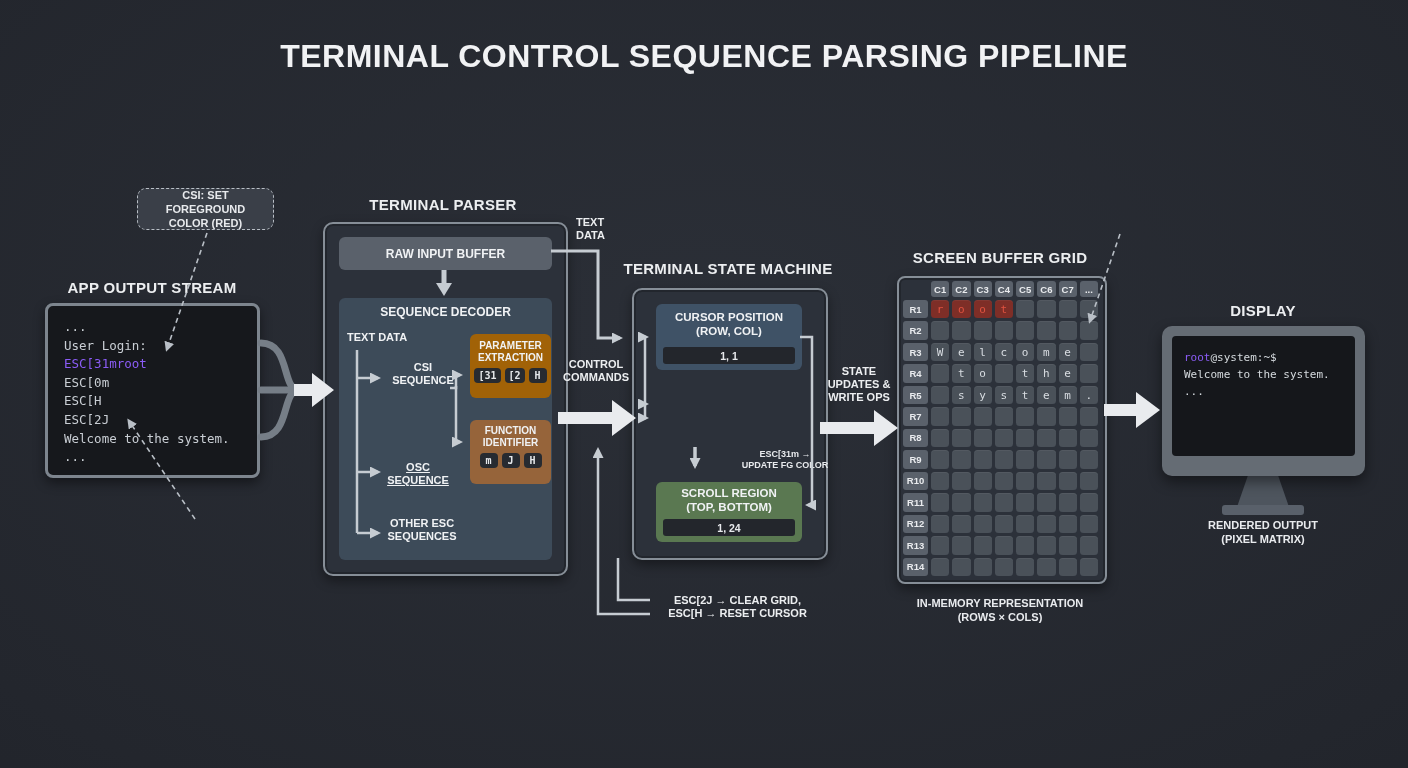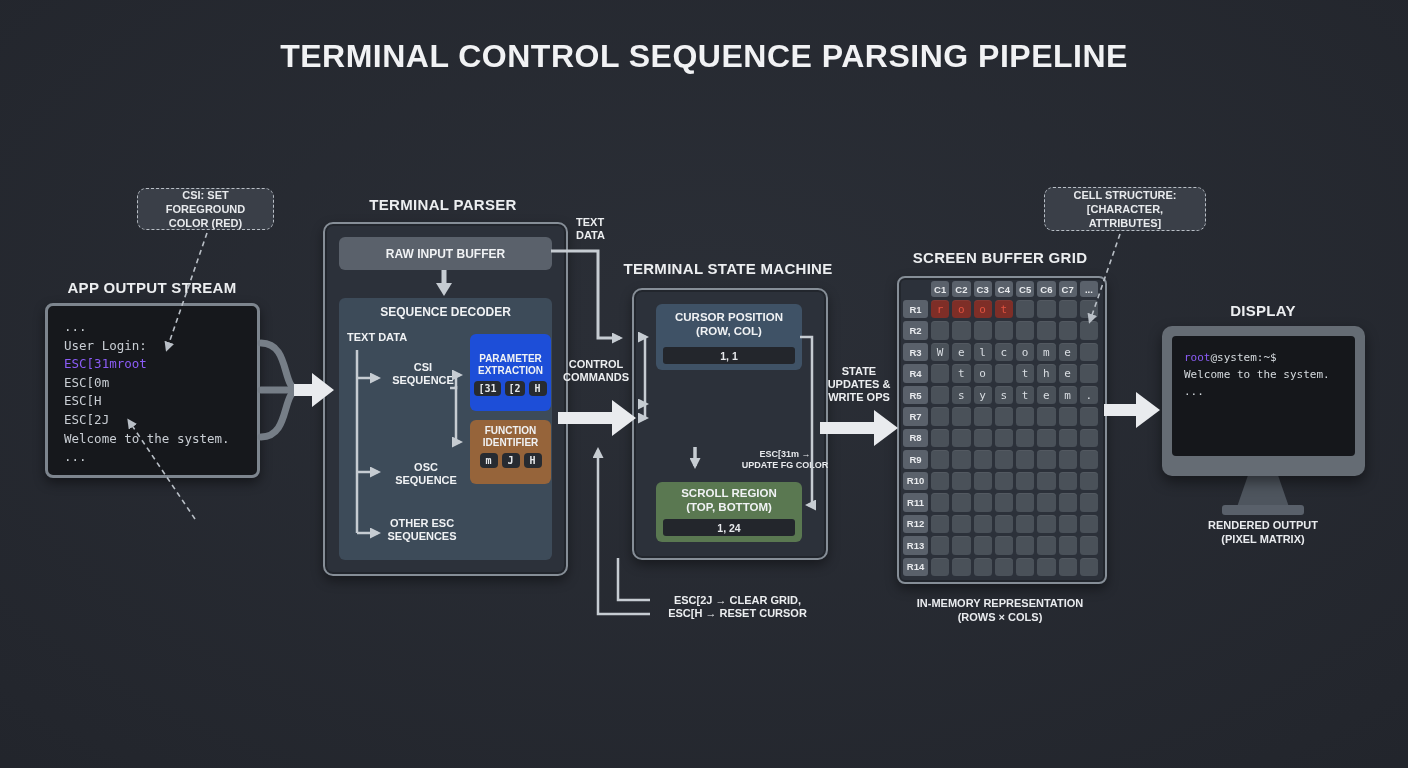--- a/index.html
+++ b/index.html
@@ -58,21 +58,20 @@
       line-height:1.3;text-align:center;white-space:nowrap;z-index:20;}
 </style>
 </head>
 <body>
 
 <div id="canvas">
 
   <div class="title">TERMINAL CONTROL SEQUENCE PARSING PIPELINE</div>
 
   <div class="callout" style="left:137px;top:188px;width:137px;height:42px;">CSI: SET FOREGROUND COLOR (RED)</div>
-  <div class="callout" style="left:1044px;top:187px;width:162px;height:44px;">CELL STRUCTURE: [CHARACTER, ATTRIBUTES]</div>
 
   <div class="hd" style="left:152px;top:279px;">APP OUTPUT STREAM</div>
   <div class="term" style="left:45px;top:303px;width:215px;height:175px;padding:12px 16px;">
     <div class="mono" style="font-size:12.5px;line-height:18.6px;color:#c9ced4;">
         <div class="tline">...</div>
         <div class="tline">User Login:</div>
         <div class="tline red">ESC[31mroot</div>
         <div class="tline">ESC[0m</div>
         <div class="tline">ESC[H</div>
         <div class="tline">ESC[2J</div>
@@ -82,23 +81,23 @@
   </div>
 
   <div class="hd" style="left:443px;top:196px;">TERMINAL PARSER</div>
   <div class="panel" style="left:323px;top:222px;width:241px;height:350px;">
     <div class="sub" style="left:14px;top:13px;width:213px;height:33px;background:#5a616b;
          display:flex;align-items:center;justify-content:center;font-weight:bold;font-size:12px;">RAW INPUT BUFFER</div>
     <div class="sub" style="left:14px;top:74px;width:213px;height:262px;background:#3d4b59;">
       <div class="t" style="margin-top:7px;font-size:12px;">SEQUENCE DECODER</div>
       <div class="t" style="position:absolute;left:8px;top:33px;font-size:11px;">TEXT DATA</div>
       <div class="t" style="position:absolute;left:51px;top:63px;width:66px;font-size:11px;line-height:1.2;">CSI SEQUENCE</div>
-      <div class="t" style="position:absolute;left:54px;top:163px;width:66px;font-size:11px;line-height:1.2;">OSC SEQUENCE</div>
+      <div class="t" style="position:absolute;left:46px;top:163px;width:66px;font-size:11px;line-height:1.2;text-decoration:underline;">OSC SEQUENCE</div>
       <div class="t" style="position:absolute;left:41px;top:219px;width:84px;font-size:11px;line-height:1.2;">OTHER ESC SEQUENCES</div>
-      <div class="sub" style="left:131px;top:36px;width:81px;height:77px;background:#1d4ed8;padding-top:19px;">
+      <div class="sub" style="left:131px;top:36px;width:81px;height:64px;background:#a16207;padding-top:6px;">
         <div class="t" style="font-size:10px;line-height:1.2;">PARAMETER EXTRACTION</div>
         <div class="chips">
             <span class="chip">[31</span>
             <span class="chip">[2</span>
             <span class="chip">H</span>
           </div>
       </div>
       <div class="sub" style="left:131px;top:122px;width:81px;height:64px;background:#96643a;padding-top:5px;">
         <div class="t" style="font-size:10px;line-height:1.2;">FUNCTION IDENTIFIER</div>
         <div class="chips">

